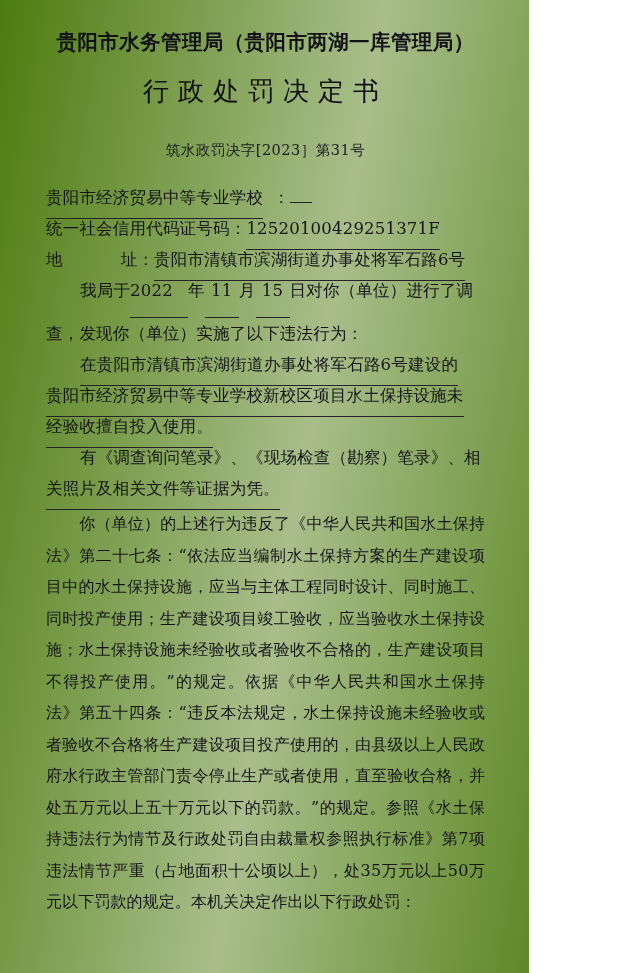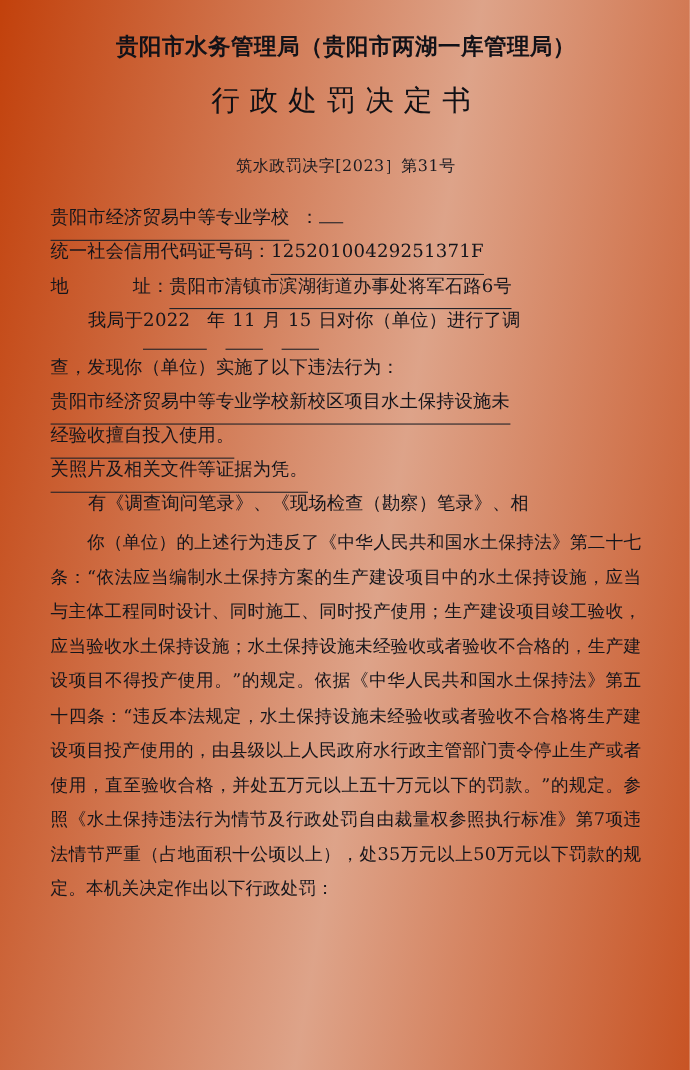--- a/index.html
+++ b/index.html
@@ -9,23 +9,23 @@
   }
   body {
     width: 627px;
     height: 973px;
     overflow: hidden;
     font-family: "DejaVu Serif", serif;
     color: #17171d;
   }
   #page {
     position: relative;
-    width: 627px;
+    width: 529px;
     height: 973px;
-    background: #c2410c;
+    background: #4d7c0f;
     padding: 0;
     box-sizing: border-box;
   }
   
   #page:before {
     content: "";
     position: absolute;
     inset: 0;
     background:
       linear-gradient(100deg, rgba(250,250,248,0.0) 0%, rgba(244,244,240,0.55) 55%, rgba(250,250,248,0.1) 100%);
@@ -129,31 +129,34 @@
         <span class="label-addr"><span>地</span><span class="gap-lg"></span><span>址：</span></span><span class="u">贵阳市清镇市滨湖街道办事处将军石路6号</span>
       </div>
 
       <div class="line">
         <span class="indent"></span><span>我局于</span><span class="u d1">2022</span><span>年</span><span class="u d2">11</span><span>月</span><span class="u d3">15</span><span>日对你（单位）进行了调</span>
       </div>
 
       <div class="line">查，发现你（单位）实施了以下违法行为：</div>
 
       <div class="line">
+        <span class="indent"></span><span class="u">在贵阳市清镇市滨湖街道办事处将军石路6号建设的</span>
+      </div>
+      <div class="line">
         <span class="u">贵阳市经济贸易中等专业学校新校区项目水土保持设施未</span>
       </div>
       <div class="line">
         <span class="u">经验收擅自投入使用。</span>
       </div>
 
       <div class="line">
-        <span class="u">关照片及相关文件等证据为凭。</span>
+        <span class="indent"></span><span>有《调查询问笔录》、《现场检查（勘察）笔录》、相</span>
       </div>
       <div class="line">
-        <span class="indent"></span><span>有《调查询问笔录》、《现场检查（勘察）笔录》、相</span>
+        <span class="u">关照片及相关文件等证据为凭。</span>
       </div>
 
       <div class="flow">
         <span class="ind"></span><span>你（单位）的上述行为违反了《中华人民共和国水土保持法》第二十七条：“依法应当编制水土保持方案的生产建设项目中的水土保持设施，应当与主体工程同时设计、同时施工、同时投产使用；生产建设项目竣工验收，应当验收水土保持设施；水土保持设施未经验收或者验收不合格的，生产建设项目不得投产使用。”的规定。依据《中华人民共和国水土保持法》第五十四条：“违反本法规定，水土保持设施未经验收或者验收不合格将生产建设项目投产使用的，由县级以上人民政府水行政主管部门责令停止生产或者使用，直至验收合格，并处五万元以上五十万元以下的罚款。”的规定。参照《水土保持违法行为情节及行政处罚自由裁量权参照执行标准》第7项违法情节严重（占地面积十公顷以上），处35万元以上50万元以下罚款的规定。本机关决定作出以下行政处罚：</span>
       </div>
 
     </div>
   </div>
 </div>
 

